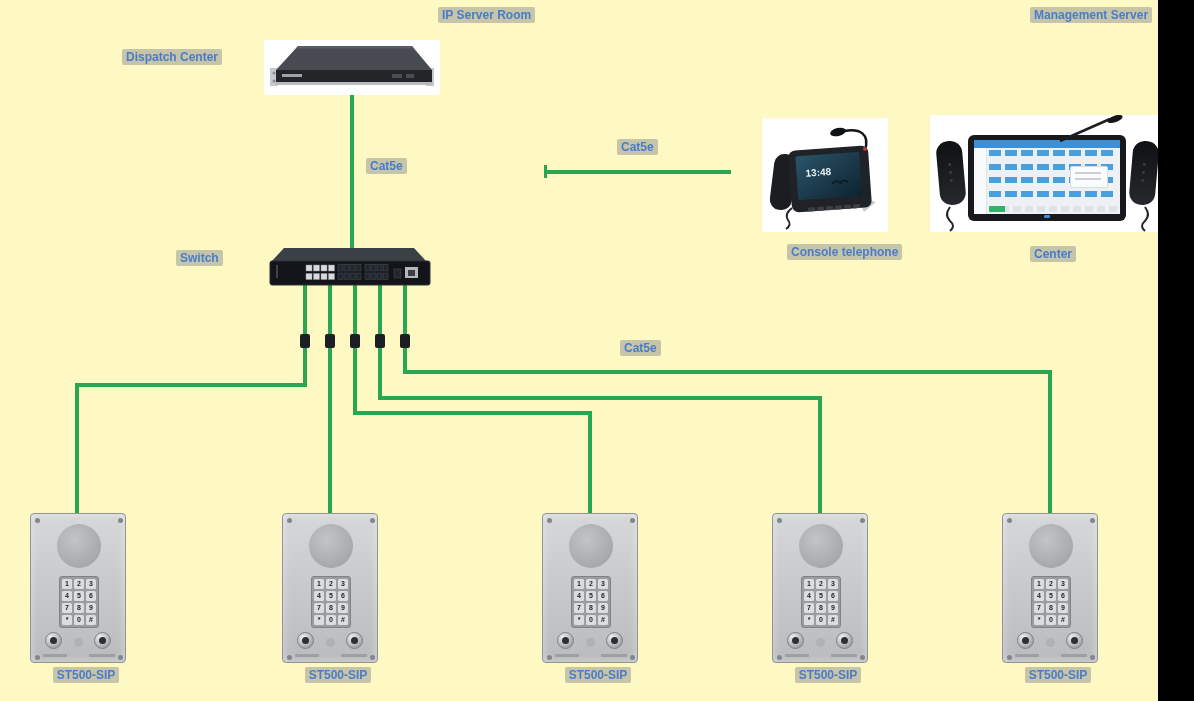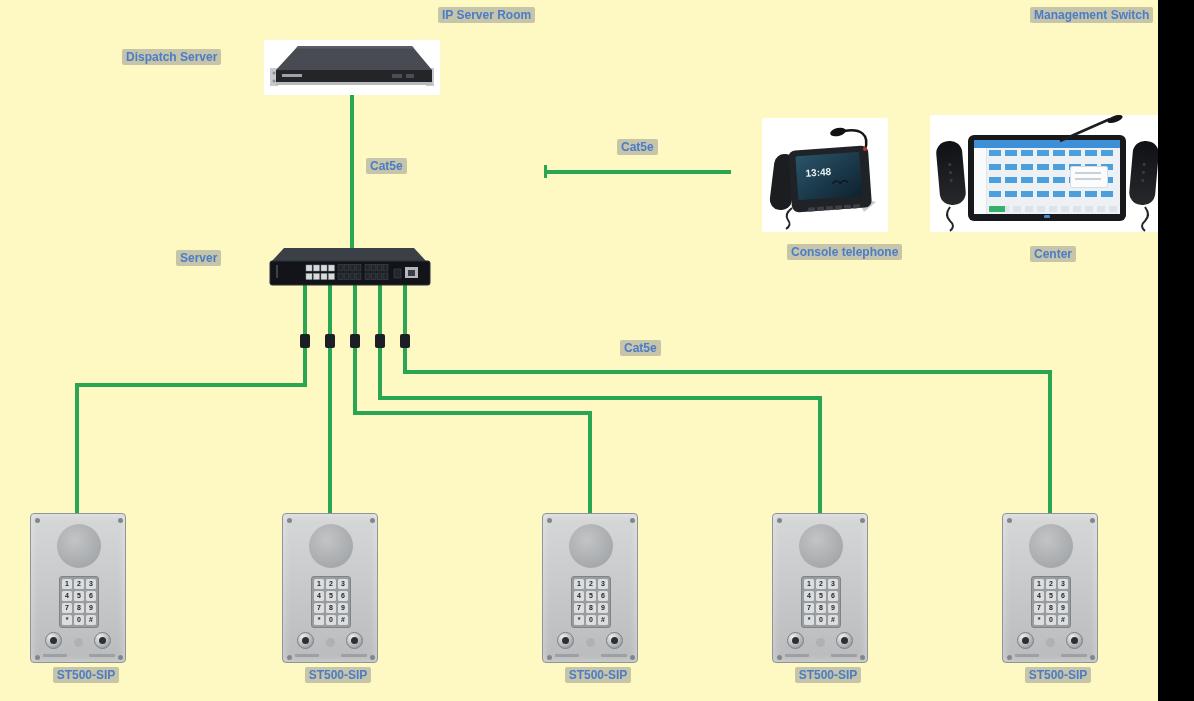--- a/index.html
+++ b/index.html
@@ -54,23 +54,23 @@
   .handset.l{left:8px;transform:rotate(-5deg);}
   .handset.r{left:201px;transform:rotate(5deg);}
   .overlay-svg{position:absolute;left:0;top:0;pointer-events:none;}
 </style>
 </head>
 <body>
 
 <div id="stage">
 
   <div class="label" style="left:438px;top:7px">IP Server Room</div>
-  <div class="label" style="left:1030px;top:7px">Management Switch</div>
-  <div class="label" style="left:122px;top:49px">Dispatch Server</div>
-  <div class="label" style="left:176px;top:250px">Server</div>
+  <div class="label" style="left:1030px;top:7px">Management Server</div>
+  <div class="label" style="left:122px;top:49px">Dispatch Center</div>
+  <div class="label" style="left:176px;top:250px">Switch</div>
   <div class="label" style="left:366px;top:158px">Cat5e</div>
   <div class="label" style="left:617px;top:139px">Cat5e</div>
   <div class="label" style="left:620px;top:340px">Cat5e</div>
   <div class="label" style="left:787px;top:244px">Console telephone</div>
   <div class="label" style="left:1030px;top:246px">Center</div>
 
   <div class="cable" style="left:350px;top:93px;width:4px;height:156px"></div>
   <div class="cable" style="left:544px;top:165px;width:3px;height:13px"></div>
   <div class="cable" style="left:547px;top:170px;width:184px;height:4px"></div>
 

